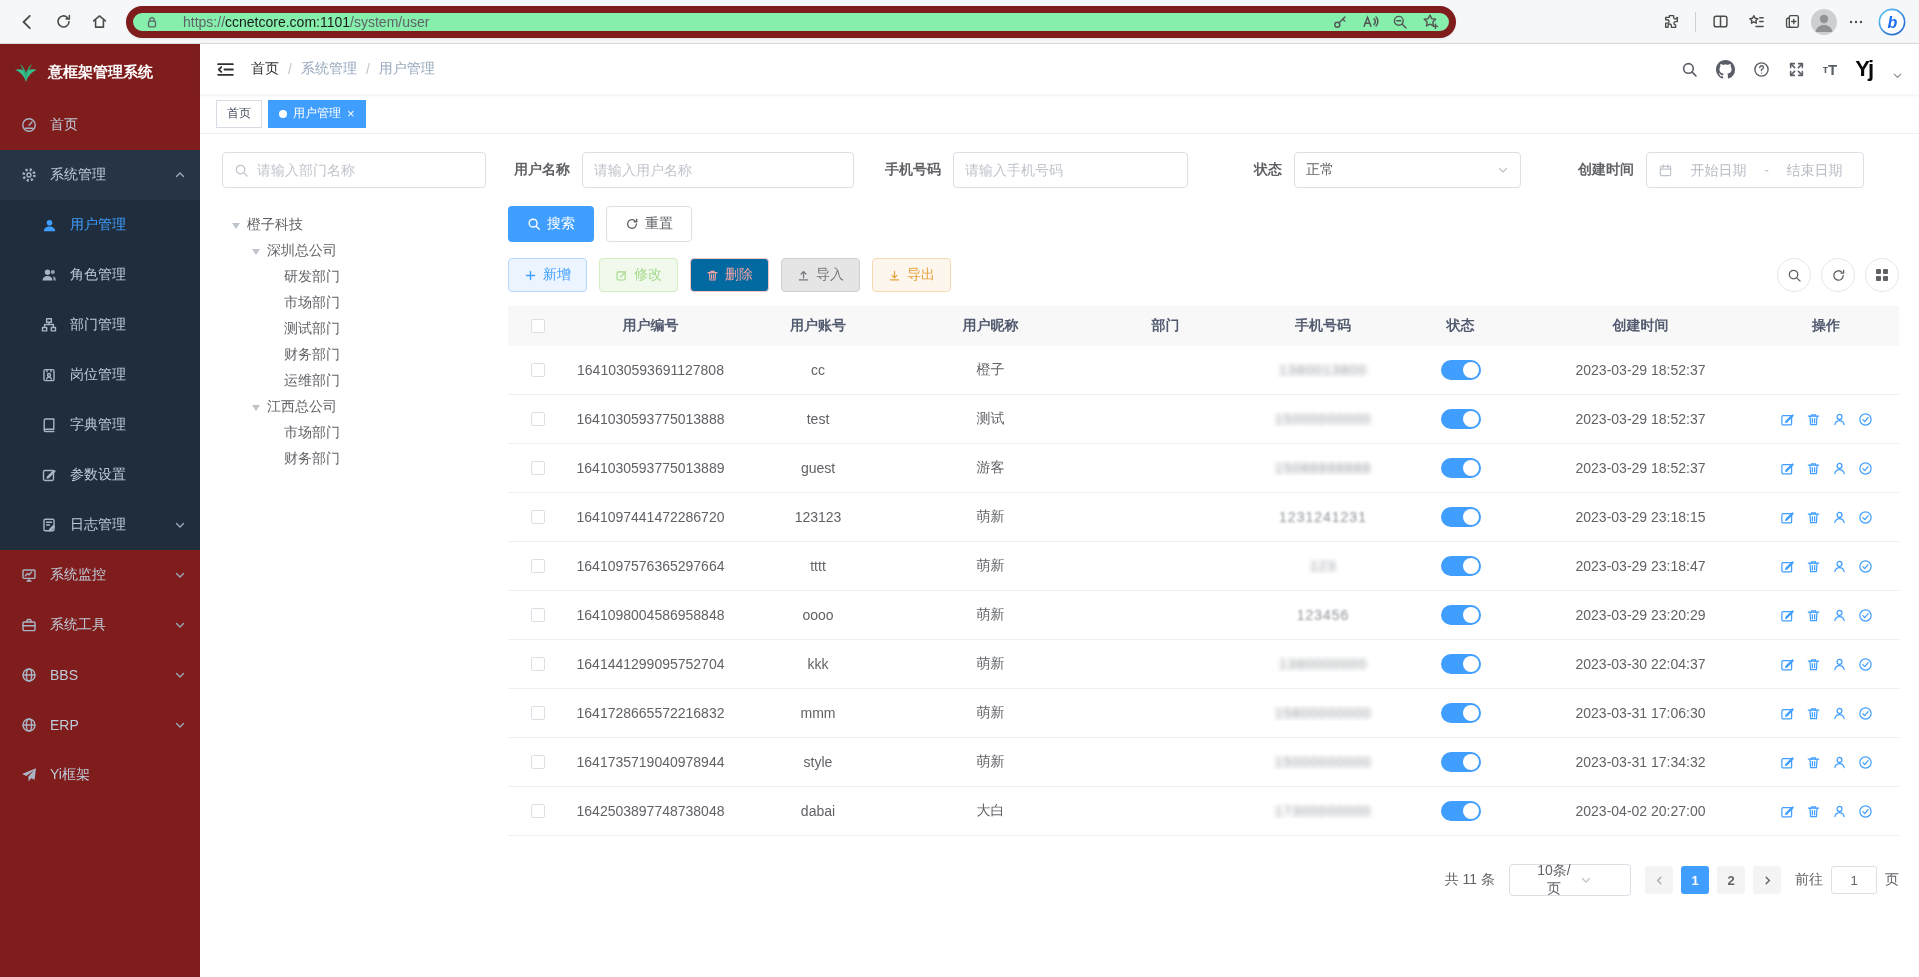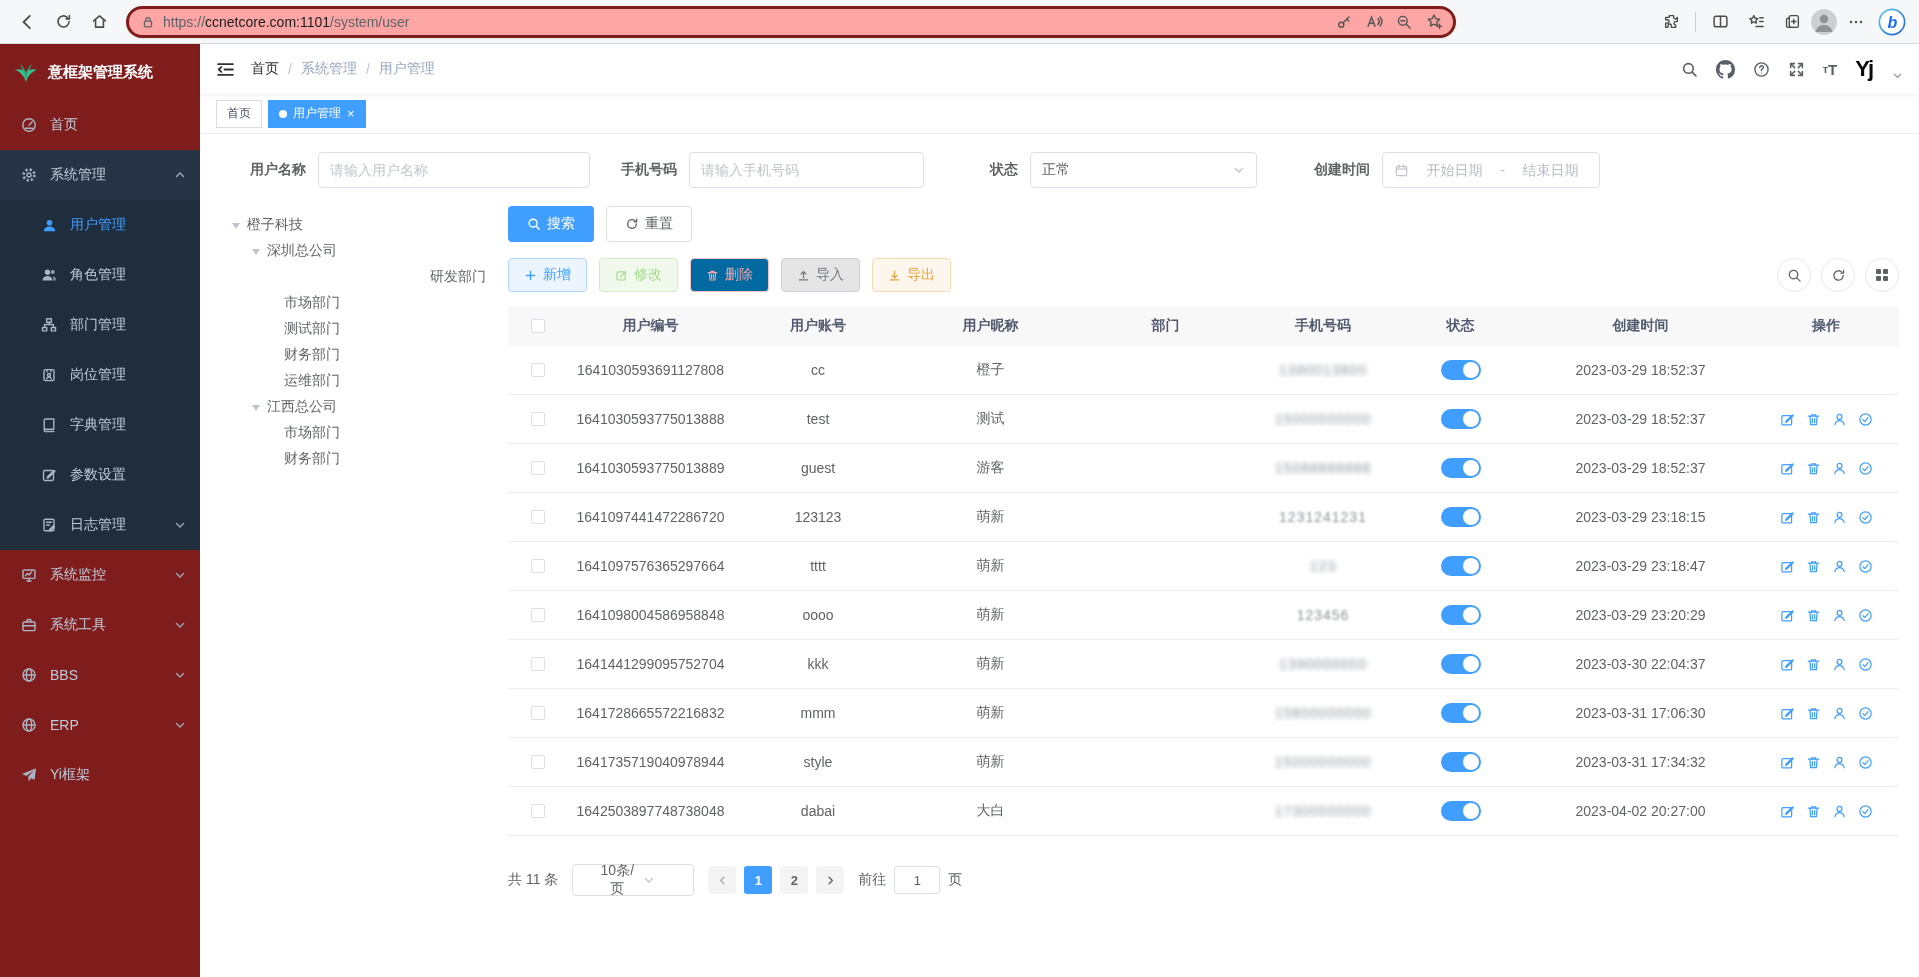--- a/index.html
+++ b/index.html
@@ -4,21 +4,21 @@
 <style>
 *{margin:0;padding:0;box-sizing:border-box}
 html,body{width:1919px;height:977px;overflow:hidden}
 body{font-family:"Liberation Sans","DejaVu Sans",sans-serif;background:#fff;font-size:14px}
 svg{display:block}
 .screen{width:1919px;height:977px;display:flex;flex-direction:column;overflow:hidden}
 
 
 .browser-bar{flex:0 0 44px;background:#f6f7f8;border-bottom:1px solid #dcdcdc;display:flex;align-items:center;padding:0 10px;gap:2px}
 .bicon{width:34px;height:34px;border-radius:6px;display:flex;align-items:center;justify-content:center;color:#4c4c4c;flex:0 0 auto;cursor:pointer}
-.url-pill{height:32px;width:1330px;margin:0 8px;background:#fca5a5;border:3px solid #7f1d1d;border-radius:16px;box-shadow:0 1px 2px rgba(0,0,0,.08);display:flex;align-items:center;padding:0 4px 0 12px;gap:8px}
+.url-pill{height:32px;width:1330px;margin:0 8px;background:#86efac;border:7px solid #7f1d1d;border-radius:16px;box-shadow:0 1px 2px rgba(0,0,0,.08);display:flex;align-items:center;padding:0 4px 0 12px;gap:24px}
 .url-text{flex:1;font-size:14px;color:#5f6368;white-space:nowrap;overflow:hidden}
 .url-text .host{color:#1b1b1b}
 .pill-icons{display:flex;align-items:center}
 .pill-icons .bicon{width:30px;height:30px;color:#555}
 .browser-right{display:flex;align-items:center;margin-left:auto;gap:2px}
 .vdiv{width:1px;height:20px;background:#cfcfcf;margin:0 5px}
 .avatar-circle{width:26px;height:26px;border-radius:50%;background:#cdd0d2;display:flex;align-items:center;justify-content:center;color:#8f9396;overflow:hidden}
 
 
 .app{flex:1;display:flex;min-height:0}
@@ -93,21 +93,21 @@
 .trow{display:grid;grid-template-columns:var(--cols);height:49px;align-items:center;border-bottom:1px solid #ebeef5;color:#606266}
 .cell{text-align:center;overflow:hidden;white-space:nowrap;display:flex;align-items:center;justify-content:center}
 .checkbox{width:14px;height:14px;border:1px solid #dcdfe6;border-radius:2px;background:#fff;display:inline-block;cursor:pointer}
 .toggle{width:40px;height:20px;border-radius:10px;background:#409eff;position:relative;display:inline-block;cursor:pointer}
 .toggle::after{content:"";position:absolute;top:2px;right:2px;width:16px;height:16px;border-radius:50%;background:#fff}
 .phone{filter:blur(2.6px);color:#8f9399;letter-spacing:1px}
 .phone.light{filter:blur(1.1px)}
 .ops{gap:11px;color:#409eff}
 .opicon{cursor:pointer;display:flex}
 
-.pagination{display:flex;align-items:center;justify-content:flex-start;margin-top:28px;color:#606266;gap:14px}
+.pagination{display:flex;align-items:center;justify-content:flex-end;margin-top:28px;color:#606266;gap:14px}
 .psel{width:122px;height:32px;border:1px solid #dcdfe6;border-radius:4px;display:flex;align-items:center;padding:0 10px 0 24px;gap:6px;color:#606266;cursor:pointer}
 .psel span{flex:1;text-align:center}
 .pager{display:flex;align-items:center;gap:8px}
 .page-btn{min-width:28px;height:28px;border:none;border-radius:3px;background:#f4f4f5;color:#606266;font-size:13px;font-weight:700;font-family:inherit;display:flex;align-items:center;justify-content:center;cursor:pointer}
 .page-btn.active{background:#409eff;color:#fff}
 .goto{display:flex;align-items:center;gap:8px}
 .goto input{width:46px;height:28px;border:1px solid #dcdfe6;border-radius:3px;text-align:center;font-size:13px;color:#606266;outline:none;font-family:inherit}
 </style>
 </head>
 <body>
@@ -484,20 +484,29 @@
         <span class="tab active">
             <span class="dot"></span>
             <span>用户管理</span>
             <span class="close">×</span>
           </span>
       </div>
 
       <div class="content">
 
         <div class="filter-row">
+          <div class="input dept-search">
+            <span style="color:#c0c4cc">
+                <svg width="15" height="15" viewBox="0 0 16 16" fill="none" stroke="currentColor" stroke-width="1.4" stroke-linecap="round">
+                  <circle cx="7" cy="7" r="4.5"></circle>
+                  <path d="M10.5 10.5L14 14"></path>
+                </svg>
+              </span>
+            <input placeholder="请输入部门名称" style="">
+          </div>
           <div class="fgroup" style="margin-left:28px">
             <span class="flabel">用户名称</span>
             <div class="input" style="width:272px">
                 <input placeholder="请输入用户名称" style="">
               </div>
           </div>
           <div class="fgroup" style="margin-left:31px">
             <span class="flabel">手机号码</span>
             <div class="input" style="width:235px">
                 <input placeholder="请输入手机号码" style="">
@@ -536,21 +545,21 @@
 
           <div class="tree-panel" id="tree-panel">
               <div class="tree-node" style="padding-left: 10px;">
                 <span class="tcaret"></span>
                 <span class="tlabel">橙子科技</span>
               </div>
               <div class="tree-node" style="padding-left: 30px;">
                 <span class="tcaret"></span>
                 <span class="tlabel">深圳总公司</span>
               </div>
-              <div class="tree-node" style="padding-left: 50px; justify-content: flex-end;">
+              <div class="tree-node" style="padding-left: 50px;">
                 <span class="tspace"></span>
                 <span class="tlabel">研发部门</span>
               </div>
               <div class="tree-node" style="padding-left: 50px;">
                 <span class="tspace"></span>
                 <span class="tlabel">市场部门</span>
               </div>
               <div class="tree-node" style="padding-left: 50px;">
                 <span class="tspace"></span>
                 <span class="tlabel">测试部门</span>

